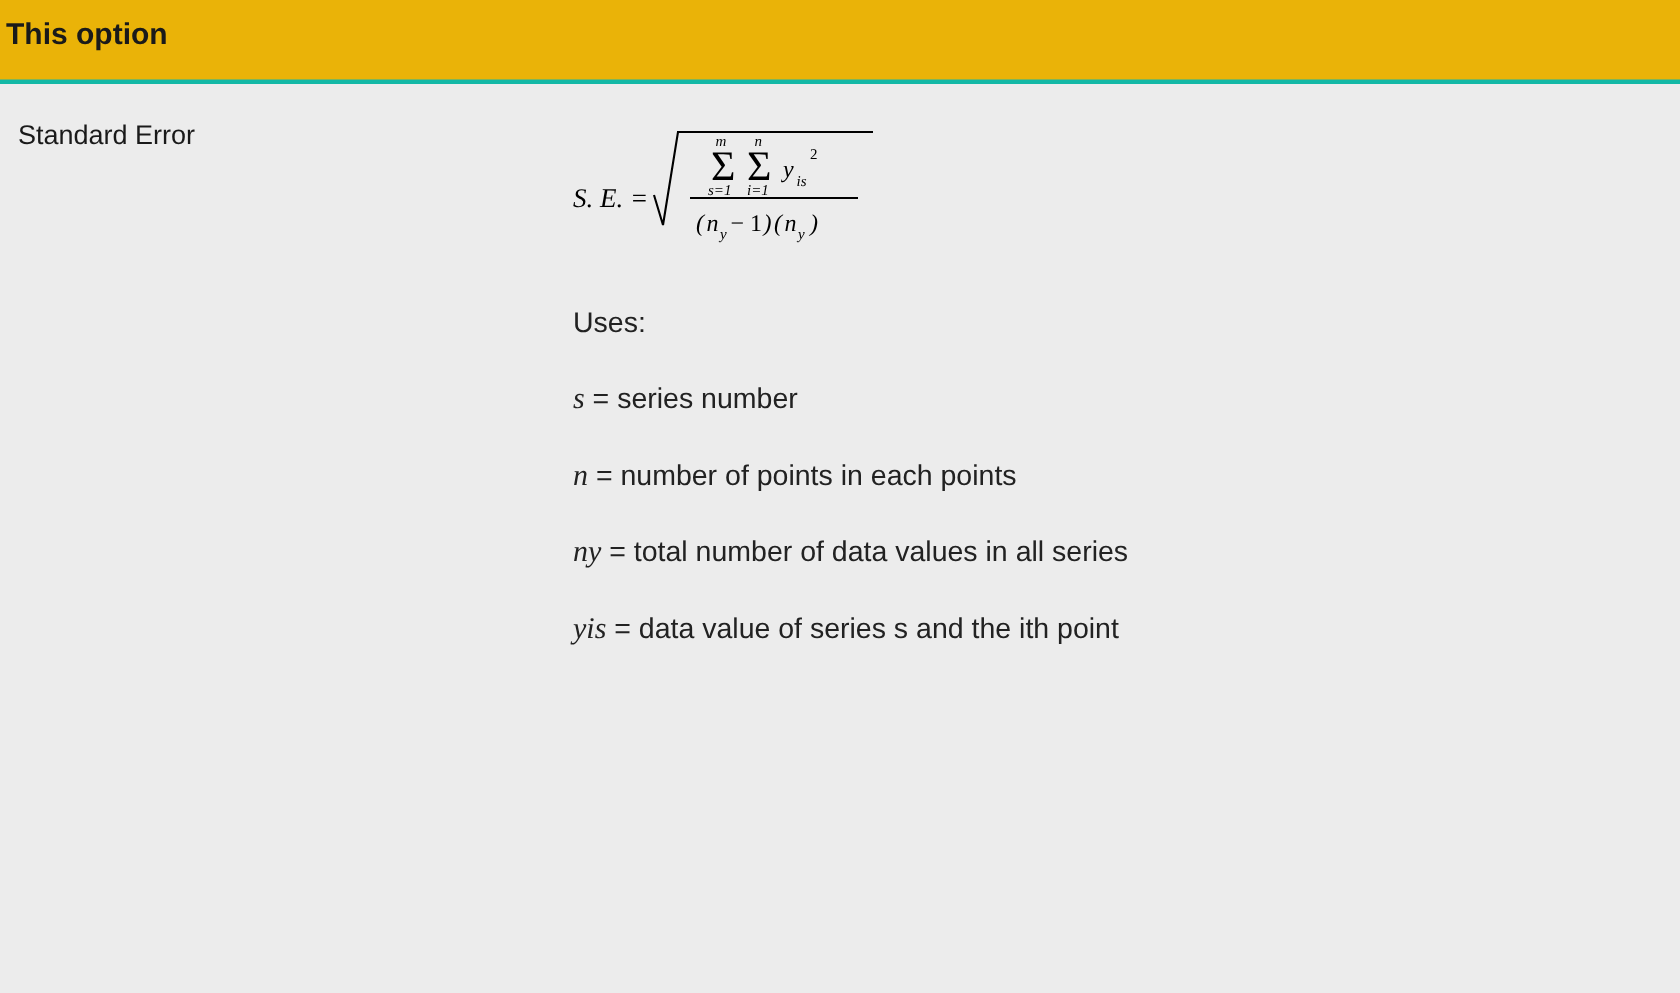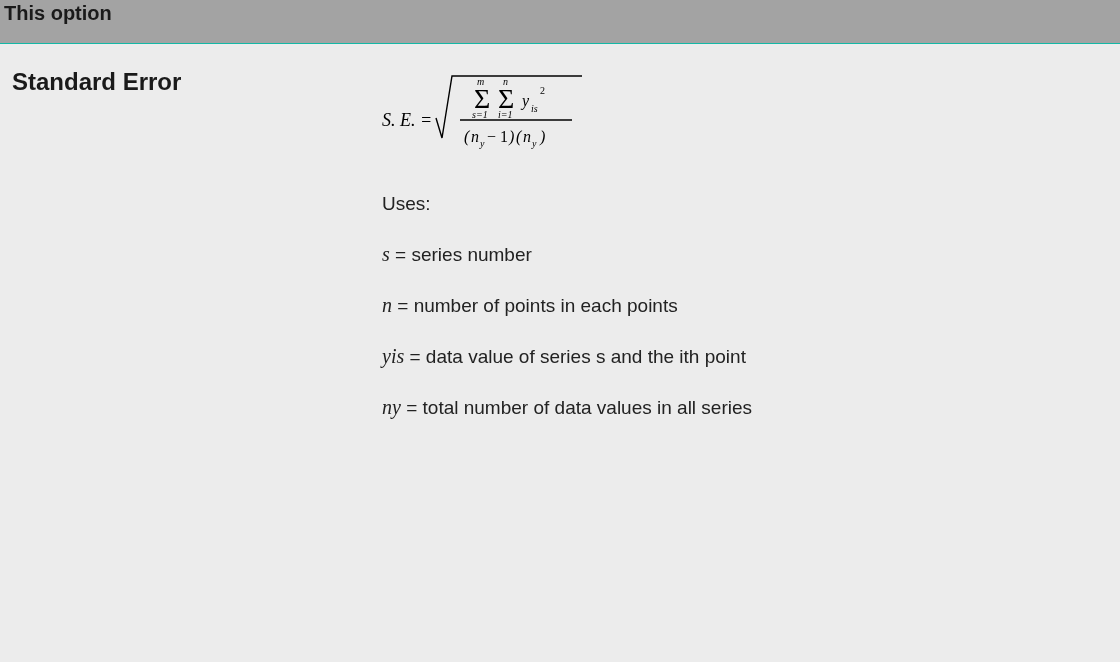--- a/index.html
+++ b/index.html
@@ -1,20 +1,20 @@
 <!DOCTYPE html>
 <html><head>
 <meta charset="utf-8">
 <style>
   html,body{margin:0;padding:0;width:1120px;height:662px;background:#ececec;font-family:"Segoe UI",Arial,sans-serif;color:#1a1a1a;overflow:hidden}
-  .hdr{display:flex;background:#a3a3a3;border-bottom:1px solid #14b8a6;padding:2px 0 18px 0}
+  .hdr{display:flex;background:#eab308;border-bottom:3px solid #14b8a6;padding:12px 0 18px 0}
   .hdr .col1{width:370px;padding-left:4px;font-weight:700;font-size:20px}
   .hdr .col2{flex:1;font-weight:700;font-size:20px}
   .row{display:flex;padding-top:24px}
-  .row .col1{width:370px;padding-left:12px;font-weight:700;font-size:24px}
+  .row .col1{width:370px;padding-left:12px;font-weight:400;font-size:18px}
   .row .col2{flex:1;font-size:19px;color:#222}
   .eq{margin:0 0 30px 0}
   .where-block p{margin:0 0 28px 0;font-size:19px}
   .ital{font-style:italic;font-family:"Times New Roman",serif;font-size:20px}
   svg{display:block}
 </style>
 </head>
 <body>
 
 <div class="hdr">
@@ -59,18 +59,18 @@
             <text x="158" y="74">)</text>
           </g>
         </g>
       </svg>
     </div>
 
     <div class="where-block">
       <p>Uses:</p>
       <p><span class="ital">s</span><span> = series number</span></p>
       <p><span class="ital">n</span><span> = number of points in each points</span></p>
+      <p><span class="ital">ny</span><span> = total number of data values in all series</span></p>
       <p><span class="ital">yis</span><span> = data value of series s and the ith point</span></p>
-      <p><span class="ital">ny</span><span> = total number of data values in all series</span></p>
     </div>
 
   </div>
 </div>
 
 </body></html>

